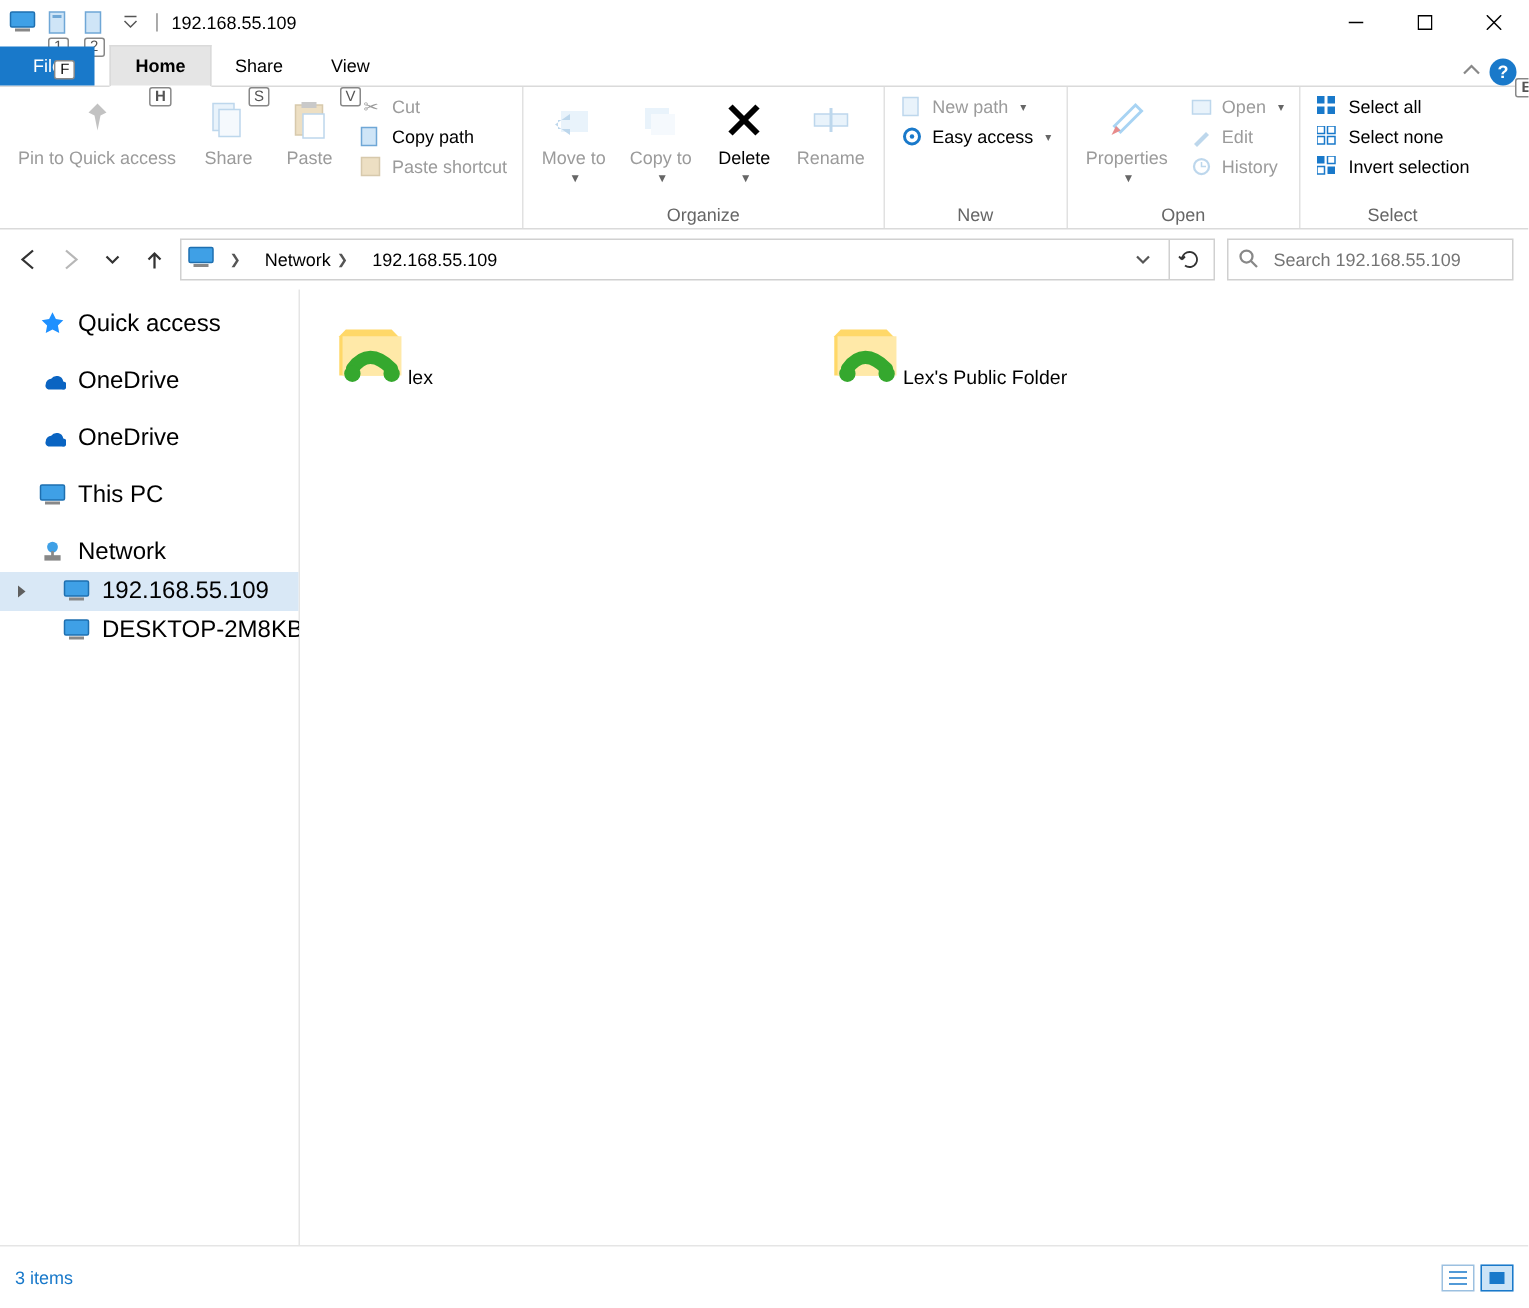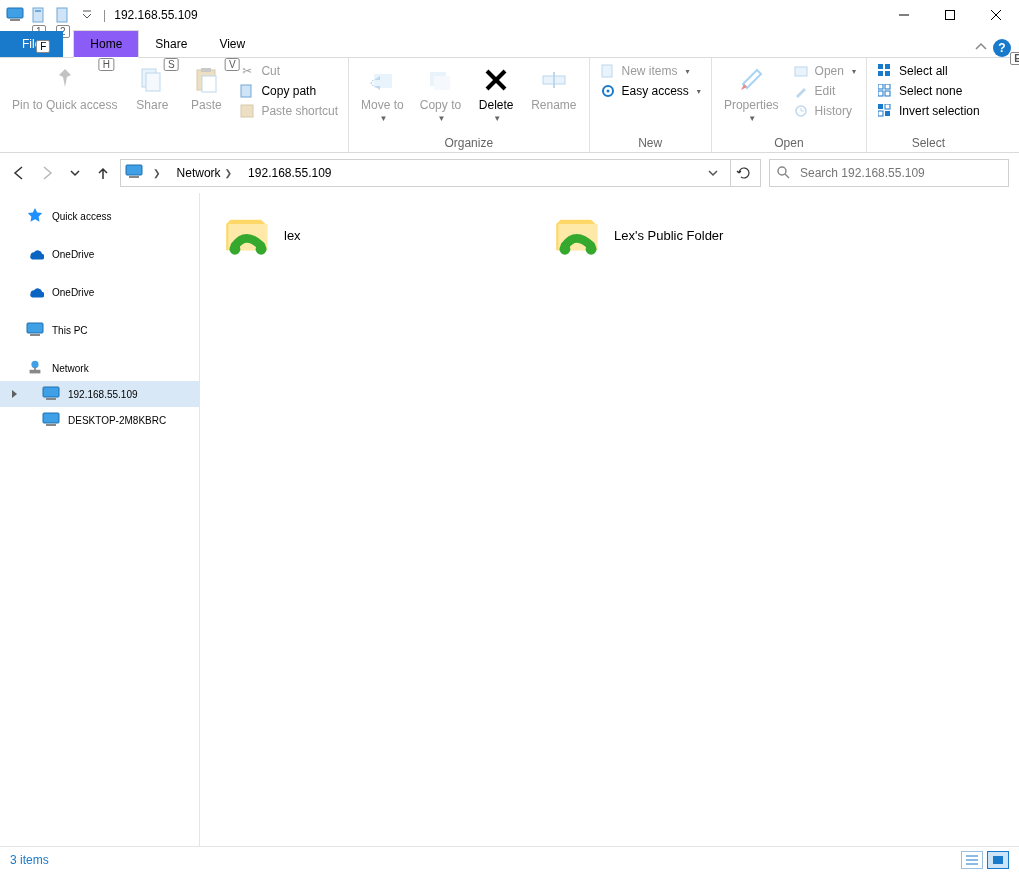--- a/index.html
+++ b/index.html
@@ -58,22 +58,23 @@
   }
   .tab.file {
     background: #1979ca;
     color: #fff;
     padding: 6px 22px;
     margin-right: 10px;
   }
   .tab.active {
     border: 1px solid #dadada;
     border-bottom: 1px solid #fff;
-    background: #8b5cf6;
+    background: #e5e5e5;
     margin-bottom: -1px;
+    font-weight: bold;
   }
   .tab .kbd-hint { bottom: -14px; left: 50%; transform: translateX(-50%); }
   .tabs-right { margin-left: auto; display: flex; align-items: center; padding-right: 8px; gap: 6px; }
   .help-badge { width: 18px; height: 18px; border-radius: 50%; background: #1979ca; color: #fff; display: flex; align-items: center; justify-content: center; font-size: 12px; font-weight: bold; position: relative; }
   .help-badge .kbd-hint { right: -14px; left: auto; bottom: -8px; }
 
   
   .ribbon {
     display: flex;
     border-bottom: 1px solid #dadada;
@@ -118,21 +119,21 @@
     align-items: center;
     padding: 0 4px;
     gap: 4px;
   }
   .crumb { display: flex; align-items: center; gap: 4px; padding: 0 6px; font-size: 12px; }
   .crumb .chev { font-size: 9px; color: #555; }
   .addr-right { margin-left: auto; display: flex; align-items: center; gap: 2px; }
   .addr-icon { width: 26px; height: 26px; display: flex; align-items: center; justify-content: center; }
   .refresh-box { border-left: 1px solid #d0d0d0; margin-left: 2px; }
   .searchbar {
-    width: 240px;
+    width: 191px;
     border: 1px solid #d0d0d0;
     height: 28px;
     display: flex;
     align-items: center;
     padding: 0 6px;
     gap: 8px;
     color: #888;
   }
   .searchbar input {
     border: none; outline: none; font-size: 12px; width: 100%; color: #555;
@@ -144,21 +145,21 @@
     width: 200px;
     border-right: 1px solid #e5e5e5;
     padding: 10px 0;
     overflow: auto;
   }
   .sbitem {
     display: flex;
     align-items: center;
     gap: 8px;
     padding: 4px 8px 4px 26px;
-    font-size: 10px;
+    font-size: 16px;
     white-space: nowrap;
     position: relative;
   }
   .sbitem.child { padding-left: 42px; }
   .sbitem.selected { background: #d9e8f6; }
   .sbitem.selected::before {
     content: "";
     position: absolute;
     left: 12px;
     width: 0; height: 0;
@@ -174,30 +175,30 @@
     padding: 14px 20px;
     overflow: auto;
     display: flex;
     flex-wrap: wrap;
     align-content: flex-start;
     gap: 8px 30px;
   }
   .fitem {
     width: 300px;
     display: flex;
-    align-items: center;
-    gap: 12px;
+    align-items: flex-end;
+    gap: 0;
     padding: 4px;
     font-size: 13px;
   }
   .ficon { width: 48px; height: 48px; flex-shrink: 0; }
 
   
   .status {
-    height: 26px;
+    height: 42px;
     border-top: 1px solid #e5e5e5;
     display: flex;
     align-items: center;
     padding: 0 10px;
     font-size: 12px;
     color: #1979ca;
   }
   .status-right { margin-left: auto; display: flex; gap: 4px; }
   .viewbtn { width: 22px; height: 18px; border: 1px solid #9cc0e0; display:flex; align-items:center; justify-content:center; }
   .viewbtn.active { background: #cce4f7; border-color: #1979ca; }
@@ -416,21 +417,21 @@
 
   <div class="rgroup">
     <div class="rgroup-body">
       <div class="rsmall-col">
         <div class="rsmall disabled">
           <span class="ri">
               <svg width="14" height="14">
                 <rect x="1" y="1" width="10" height="12" fill="#cfe5f7" stroke="#6fa7d6"></rect>
               </svg>
             </span>
-          <span>New items</span>
+          <span>New path</span>
           <span class="drop">▾</span>
         </div>
         <div class="rsmall">
           <span class="ri">
               <svg width="14" height="14">
                 <circle cx="7" cy="7" r="5" fill="none" stroke="#1979ca" stroke-width="2"></circle>
                 <circle cx="7" cy="7" r="1.5" fill="#1979ca"></circle>
               </svg>
             </span>
           <span>Easy access</span>

